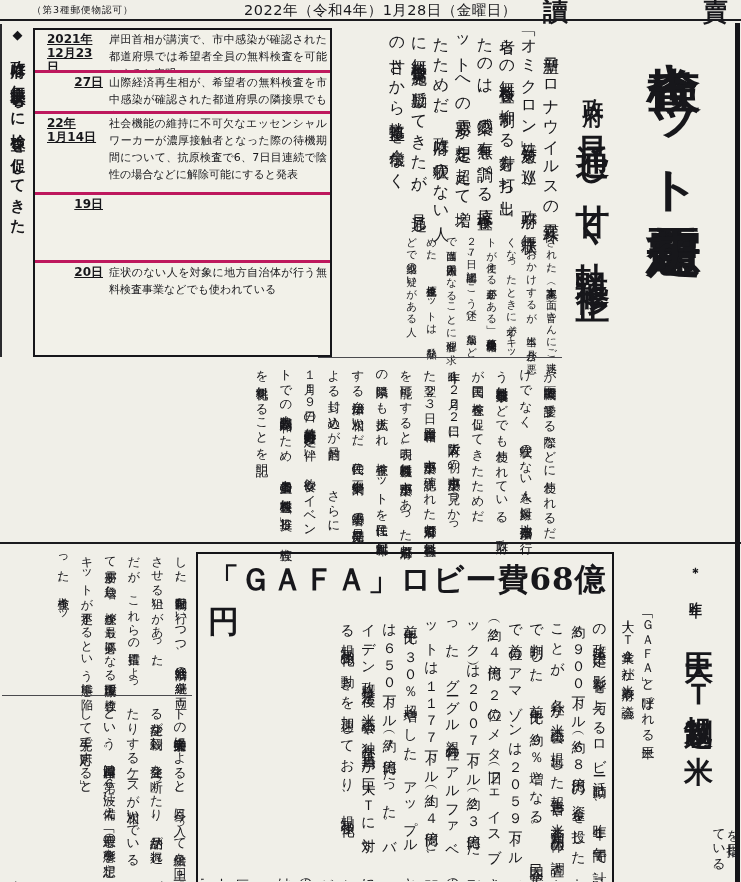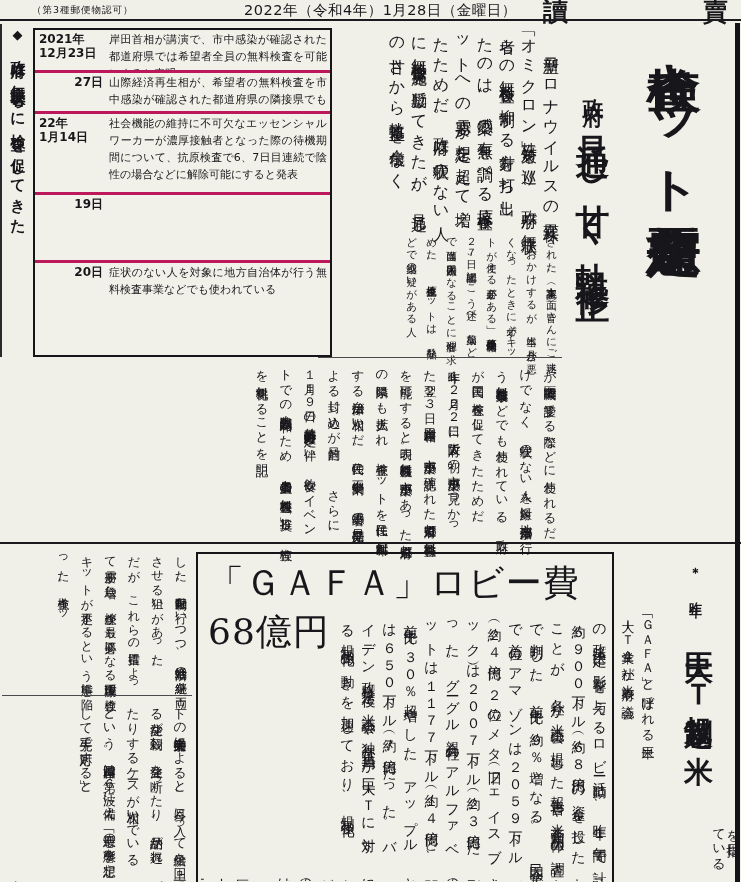--- a/index.html
+++ b/index.html
@@ -27,21 +27,21 @@
   .side-strip{left:4px;top:27px;width:27px;height:330px;text-align:center;}
   .crest{display:block;font-size:13px;line-height:16px;}
   .side-label{writing-mode:vertical-rl;font-size:15px;font-weight:bold;letter-spacing:2.5px;margin-top:5px;}
 
   
   .timeline{left:33px;top:28px;width:299px;height:329px;border:2px solid #16161a;
     box-sizing:border-box;display:flex;flex-direction:column;background:#f2f1e9;}
   .trow{display:flex;border-top:3px solid #be185d;overflow:hidden;box-sizing:border-box;}
   .trow:first-child{border-top:none;}
   .tdate{width:72px;flex:none;font-weight:bold;font-size:12px;line-height:14px;
-    padding:2px 4px 0 4px;box-sizing:border-box;}
+    padding:2px 4px 0 12px;box-sizing:border-box;text-decoration:underline;}
   .tdate.right{text-align:right;}
   .tdesc{flex:1;font-size:11px;line-height:17px;padding:1px 3px 0 2px;text-align:justify;}
 
   
   .lead{left:318px;top:26px;width:244px;height:202px;font-size:16px;line-height:22px;letter-spacing:2px;}
   .subband{left:318px;top:230px;width:244px;height:126px;font-size:10.5px;line-height:20px;letter-spacing:.5px;}
   .rule-b{left:318px;top:357px;width:244px;height:1px;background:#4a4a4e;}
   .band2{left:2px;top:361px;width:560px;height:180px;font-size:12.5px;line-height:24px;letter-spacing:.8px;}
   .band3{left:2px;top:548px;width:190px;height:146px;font-size:12px;line-height:23.5px;letter-spacing:.3px;}
   .rule-34{left:2px;top:695px;width:190px;height:1px;background:#4a4a4e;}
@@ -53,21 +53,21 @@
   .mainhead .in{writing-mode:vertical-rl;font-size:46px;font-weight:900;line-height:114px;
     font-family:"DejaVu Sans","Liberation Sans",sans-serif;display:block;height:516px;
     transform:scaleX(1.18);transform-origin:center top;letter-spacing:.5px;}
   .subhead{left:564px;top:82px;width:58px;height:462px;}
   .subhead .in{writing-mode:vertical-rl;line-height:58px;display:block;height:462px;}
   .subhead .k{font-size:21px;font-weight:bold;letter-spacing:6px;margin-inline-end:14px;}
   .subhead .h{font-size:34px;font-weight:bold;letter-spacing:10px;}
 
   
   .gbox{left:196px;top:552px;width:418px;height:336px;border:2px solid #141418;box-sizing:border-box;}
-  .ghead{left:208px;top:559px;width:402px;height:47px;font-size:36px;font-weight:normal;letter-spacing:1px;}
+  .ghead{left:208px;top:559px;width:402px;height:47px;font-size:31px;font-weight:bold;letter-spacing:1px;}
   .gbody{left:201px;top:614px;width:409px;height:252px;font-size:14px;line-height:21px;letter-spacing:3px;}
   .gfrag{left:201px;top:869px;width:409px;height:12px;overflow:hidden;font-size:13.5px;line-height:21px;letter-spacing:3px;}
 
   
   .gkicker{left:684px;top:558px;width:20px;height:70px;font-size:13px;letter-spacing:4px;font-weight:bold;}
   .sidehead{left:681px;top:630px;width:36px;height:252px;overflow:hidden;}
   .sidehead .in{writing-mode:vertical-rl;font-size:29px;font-weight:900;letter-spacing:1.5px;line-height:36px;display:block;}
   .glead{left:615px;top:610px;width:43px;height:216px;font-size:12.8px;line-height:20px;letter-spacing:1.5px;}
   .efrag{left:710px;top:820px;width:30px;height:62px;font-size:12.8px;line-height:14px;}
 </style>

